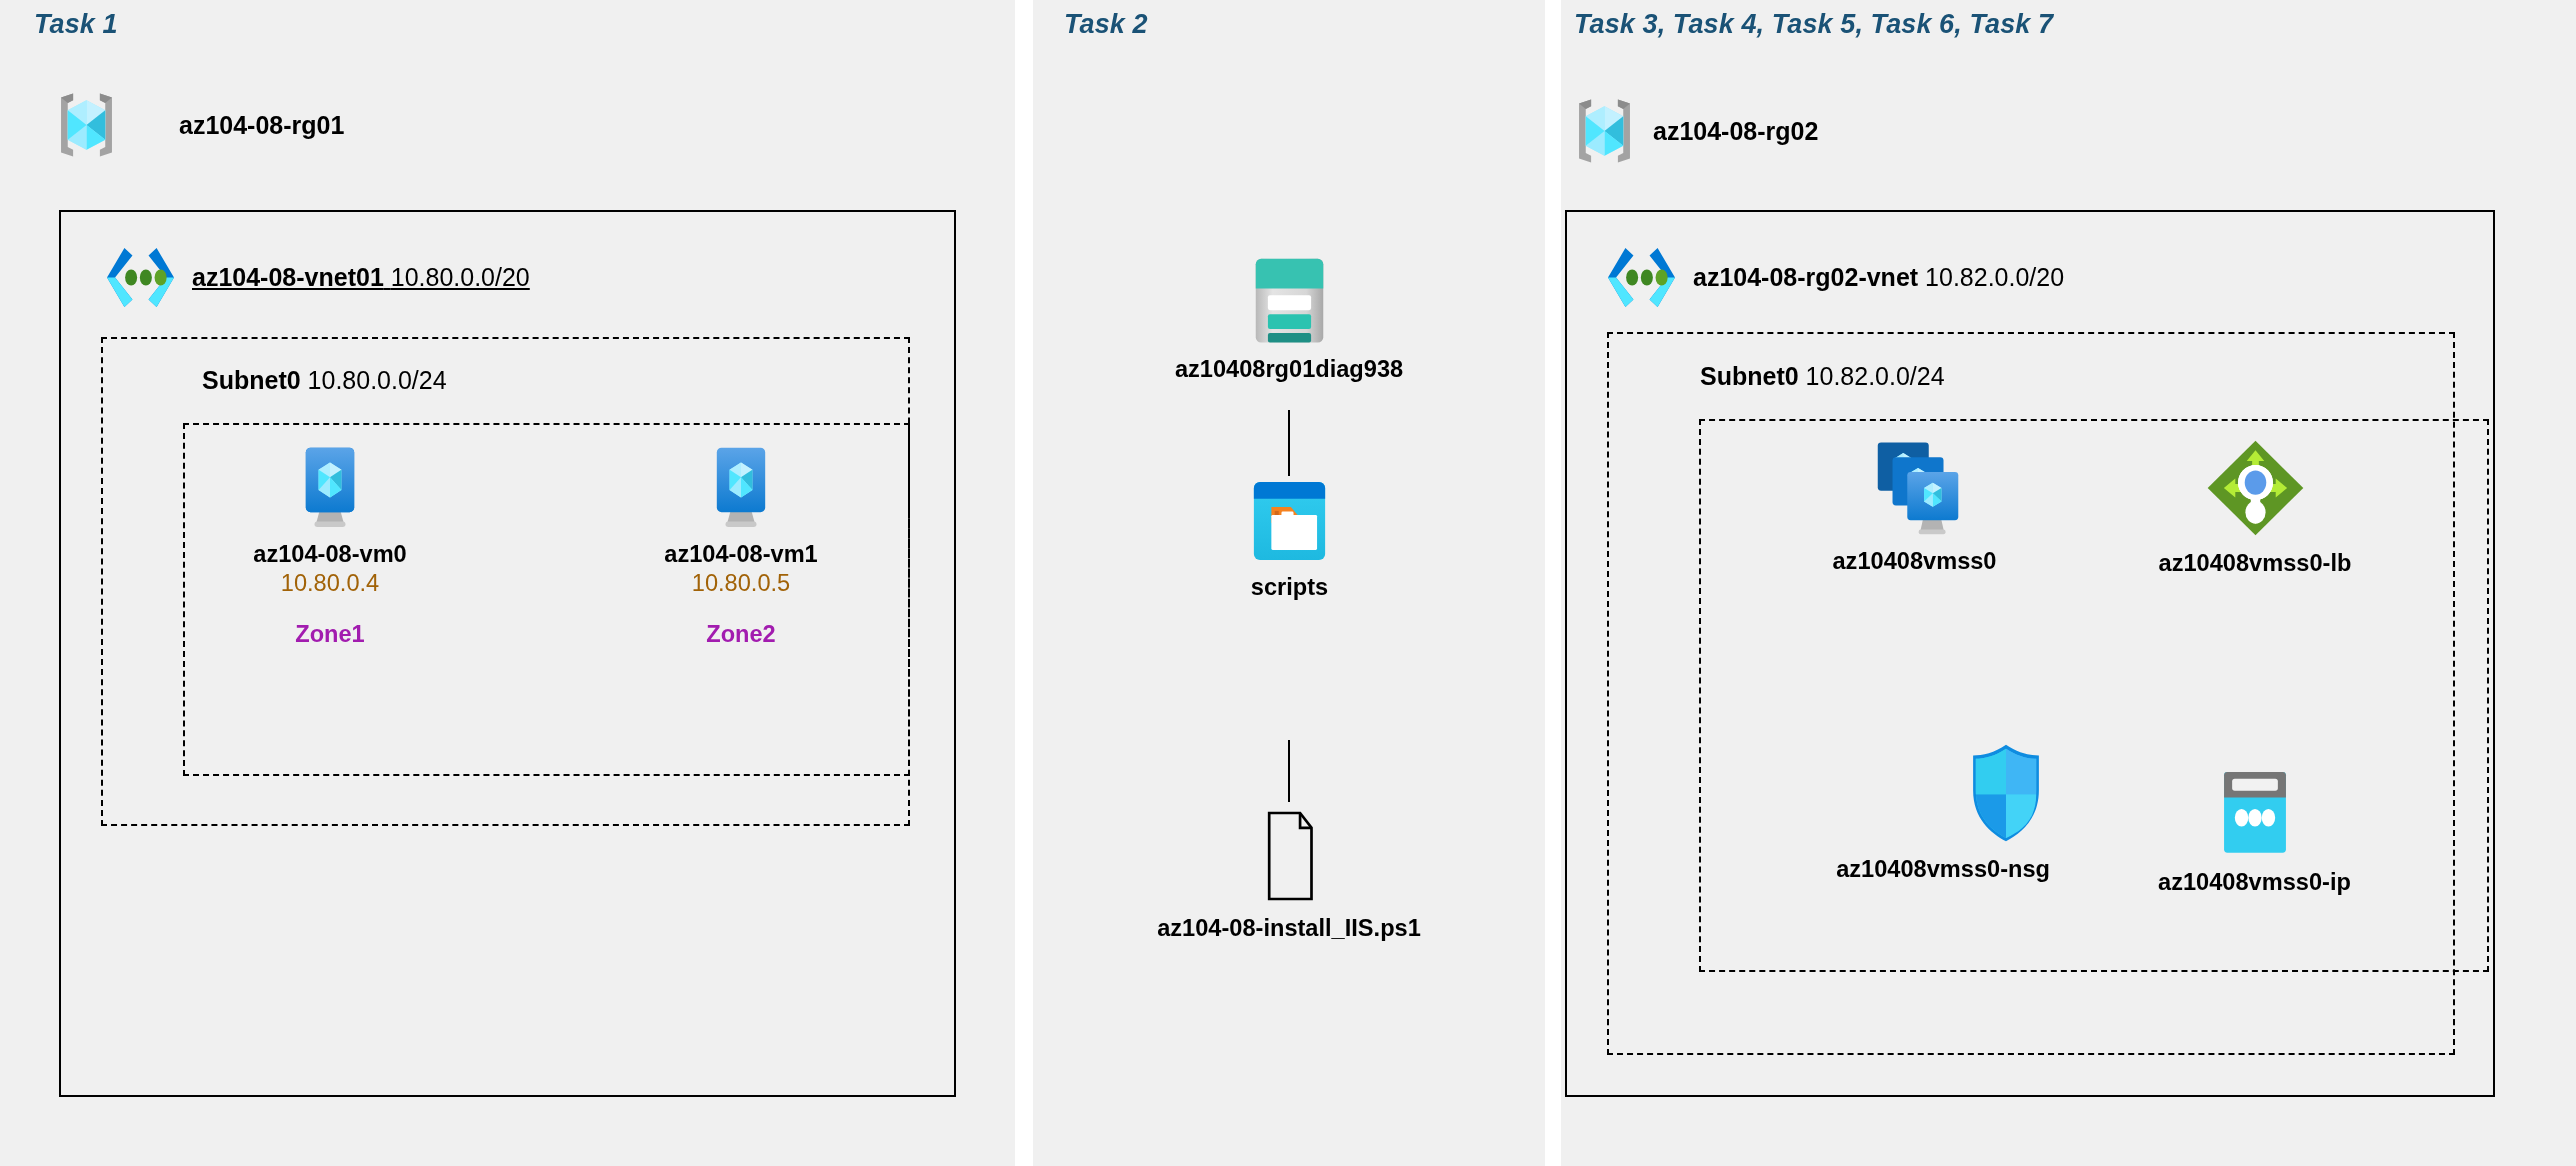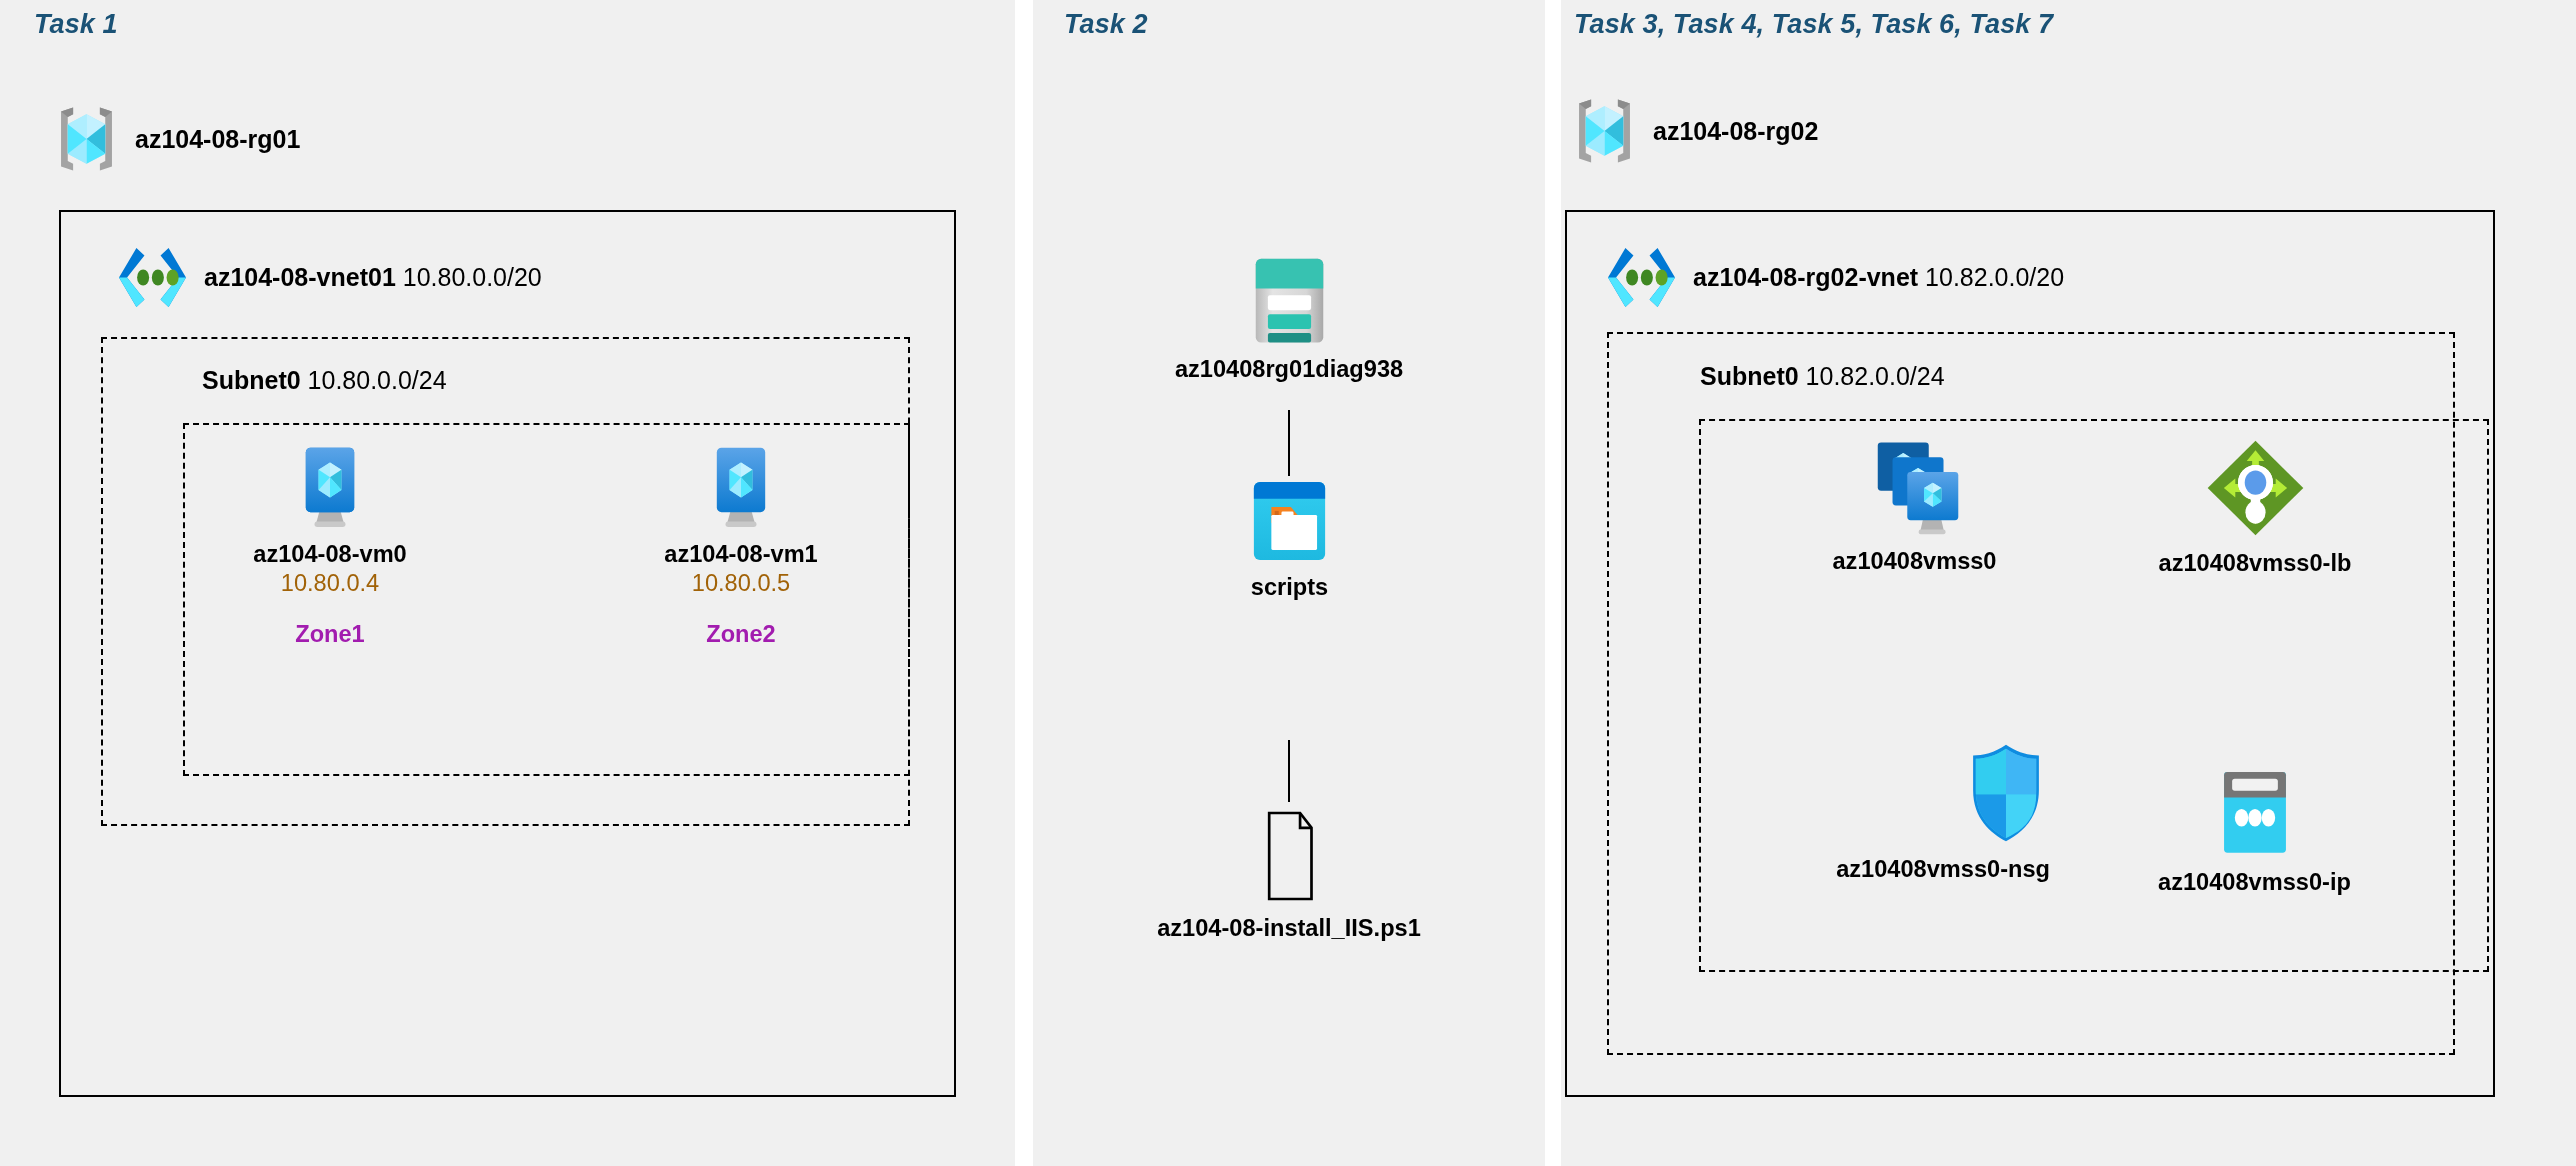--- a/index.html
+++ b/index.html
@@ -105,21 +105,21 @@
 
   svg { display: block; overflow: visible; }
 </style>
 </head>
 <body>
 
 <div class="panel" style="left:0px; top:0px; width:1015px; height:1166px;"></div>
 
 <div class="task-title" style="left:34px; top:9.4px;">Task 1</div>
 
-<div class="hdr" style="left:53px; top:102px;">
+<div class="hdr" style="left:53px; top:88px;gap:44px;">
   <span>
     <svg width="67" height="74" viewBox="0 0 100 110">
       <path d="M30 8 L12 14 L12 96 L30 102 L30 92 L22 88 L22 22 L30 18 Z" fill="#a3a3a3"></path>
       <path d="M30 8 L12 14 L22 22 L30 18 Z" fill="#8c8c8c"></path>
       <path d="M70 8 L88 14 L88 96 L70 102 L70 92 L78 88 L78 22 L70 18 Z" fill="#a3a3a3"></path>
       <path d="M70 8 L88 14 L78 22 L70 18 Z" fill="#8c8c8c"></path>
       <path d="M50 18 L78 33 L78 77 L50 92 L22 77 L22 33 Z" fill="#9cebff"></path>
       <path d="M50 18 L78 33 L50 55 Z" fill="#c3f1ff"></path>
       <path d="M22 33 L50 18 L50 55 Z" fill="#aeeeff"></path>
       <path d="M50 55 L78 33 L78 77 Z" fill="#32bedd"></path>
@@ -128,21 +128,21 @@
       <path d="M50 55 L22 77 L22 33 Z" fill="#50e6ff"></path>
     </svg>
   </span>
   <span class="hdr-text">
     <span class="strong">az104-08-rg01</span>
   </span>
 </div>
 
 <div class="solid-box" style="left:59px; top:210px; width:897px; height:887px;"></div>
 
-<div class="hdr" style="left:116px; top:244px;">
+<div class="hdr" style="left:104px; top:244px;text-decoration:underline;">
   <span>
     <svg width="73" height="67" viewBox="0 0 108 100">
       <path d="M30 6 L42 17 L16 50 L42 83 L30 94 L4 50 Z" fill="#0078d4"></path>
       <path d="M16 50 L42 83 L30 94 L4 50 Z" fill="#50e6ff"></path>
       <path d="M78 6 L66 17 L92 50 L66 83 L78 94 L104 50 Z" fill="#0078d4"></path>
       <path d="M92 50 L66 83 L78 94 L104 50 Z" fill="#50e6ff"></path>
       <ellipse cx="40" cy="50" rx="9" ry="12" fill="#3f8722"></ellipse>
       <ellipse cx="62" cy="50" rx="9" ry="12" fill="#3f8722"></ellipse>
       <ellipse cx="84" cy="50" rx="9" ry="12" fill="#5ea226"></ellipse>
     </svg>

